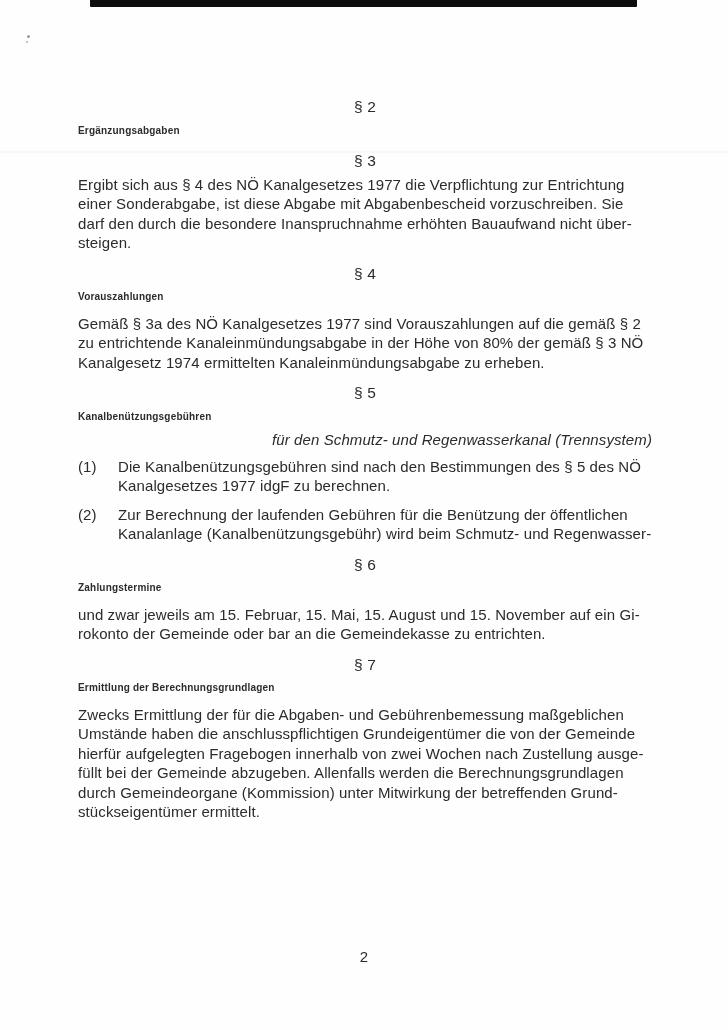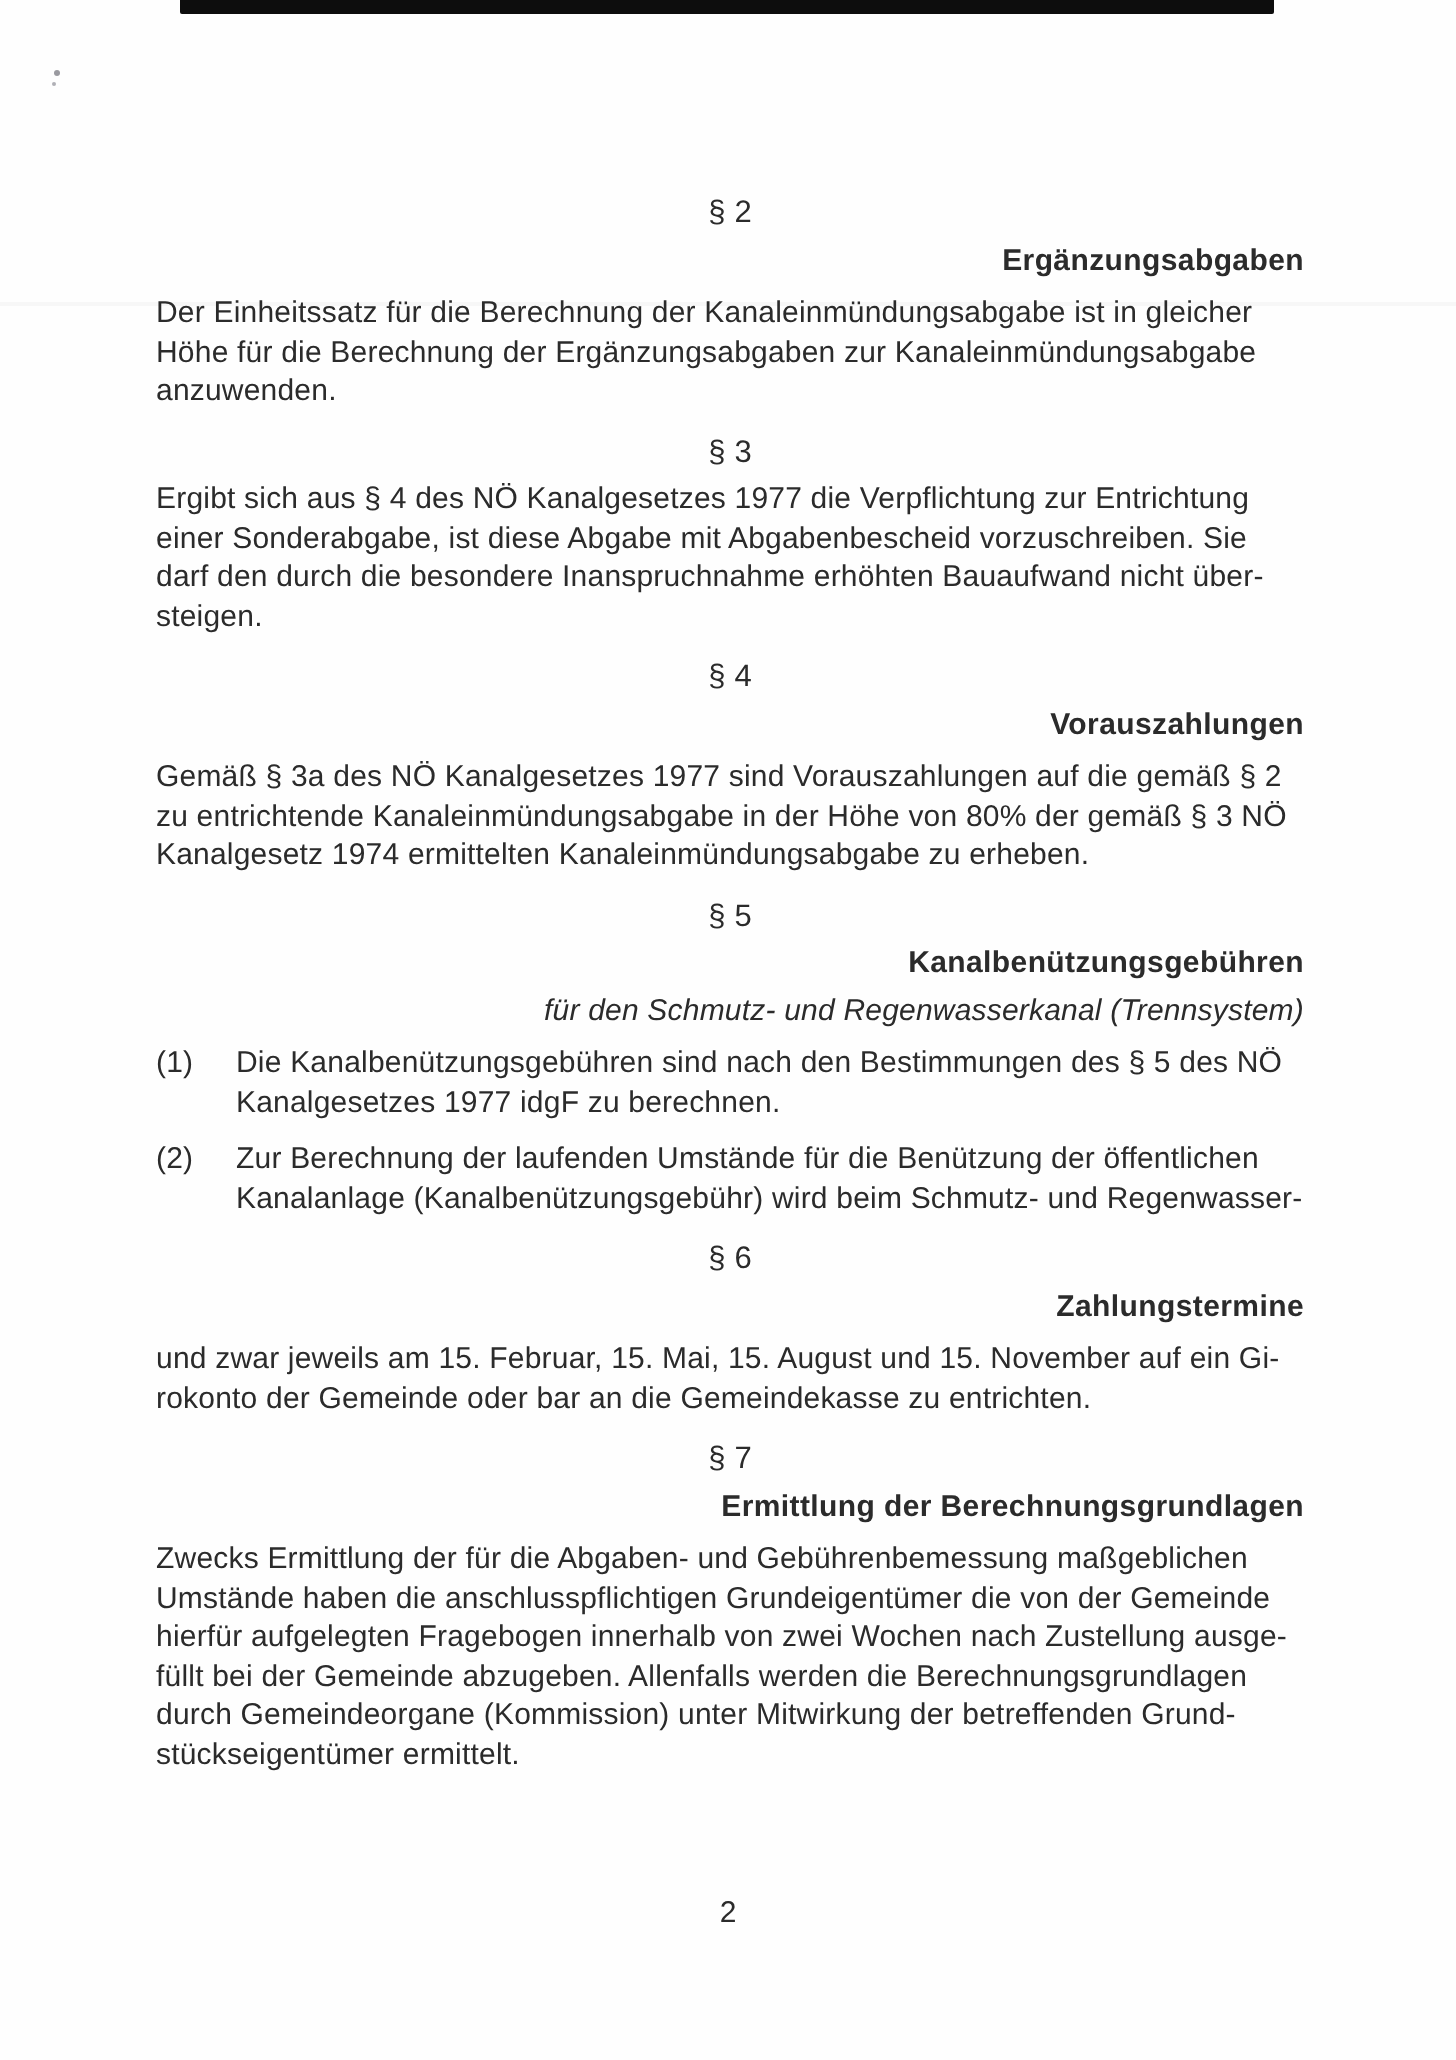--- a/index.html
+++ b/index.html
@@ -21,22 +21,22 @@
   .speck-b { position:absolute; top:41px; left:26px; width:2px; height:2px; background:#b0b0b6; border-radius:50%; }
   .scan-line { position:absolute; top:151px; left:0; width:100%; height:2px; background:rgba(130,130,130,0.06); }
 
   .content {
     position:absolute; top:97px; left:78px; width:574px;
     font-size:15px; line-height:19.5px; letter-spacing:0.1px;
   }
   .section + .section { margin-top:11px; }
   .para-label { text-align:center; font-size:15.5px; margin:0 0 4px 0; }
   .title {
-    margin:0 0 7px 0; text-align:right;
-    font-size:15px; font-weight:700; letter-spacing:0.2px;
+    margin:0 0 7px 0; text-align:left;
+    font-size:10px; font-weight:700; letter-spacing:0.2px;
   }
   .subtitle { text-align:right; margin:-3px 0 7px 0;font-style:italic; }
   .para + .para, .item + .item, .para + .item { margin-top:9px; }
   .item { display:flex; }
   .marker { width:40px; flex:none; }
   .lines { flex:1 1 auto; }
   .page-number {
     position:absolute; top:948px; left:0; width:100%;
     text-align:center; font-size:15px; color:#2b2b2b;
   }
@@ -48,29 +48,20 @@
   <div class="scan-bar"></div>
   <div class="speck-a"></div>
   <div class="speck-b"></div>
   <div class="scan-line"></div>
 
   <main class="content" id="sections-root">
   <section class="section">
     <div class="para-label">§ 2</div>
     <h2 class="title">Ergänzungsabgaben</h2>
 
-    <div class="body">
-          <div class="para">
-            <div class="lines">
-              <div class="line">Der Einheitssatz für die Berechnung der Kanaleinmündungsabgabe ist in gleicher</div>
-              <div class="line">Höhe für die Berechnung der Ergänzungsabgaben zur Kanaleinmündungsabgabe</div>
-              <div class="line">anzuwenden.</div>
-            </div>
-          </div>
-        </div>
   </section>
 
   <section class="section">
     <div class="para-label">§ 3</div>
 
     <div class="body">
           <div class="para">
             <div class="lines">
               <div class="line">Ergibt sich aus § 4 des NÖ Kanalgesetzes 1977 die Verpflichtung zur Entrichtung</div>
               <div class="line">einer Sonderabgabe, ist diese Abgabe mit Abgabenbescheid vorzuschreiben. Sie</div>
@@ -104,21 +95,21 @@
           <div class="item">
             <span class="marker">(1)</span>
             <div class="lines">
               <div class="line">Die Kanalbenützungsgebühren sind nach den Bestimmungen des § 5 des NÖ</div>
               <div class="line">Kanalgesetzes 1977 idgF zu berechnen.</div>
             </div>
           </div>
           <div class="item">
             <span class="marker">(2)</span>
             <div class="lines">
-              <div class="line">Zur Berechnung der laufenden Umstände für die Benützung der öffentlichen</div>
+              <div class="line">Zur Berechnung der laufenden Gebühren für die Benützung der öffentlichen</div>
               <div class="line">Kanalanlage (Kanalbenützungsgebühr) wird beim Schmutz- und Regenwasser-</div>
             </div>
           </div>
         </div>
   </section>
 
   <section class="section">
     <div class="para-label">§ 6</div>
     <h2 class="title">Zahlungstermine</h2>
 

